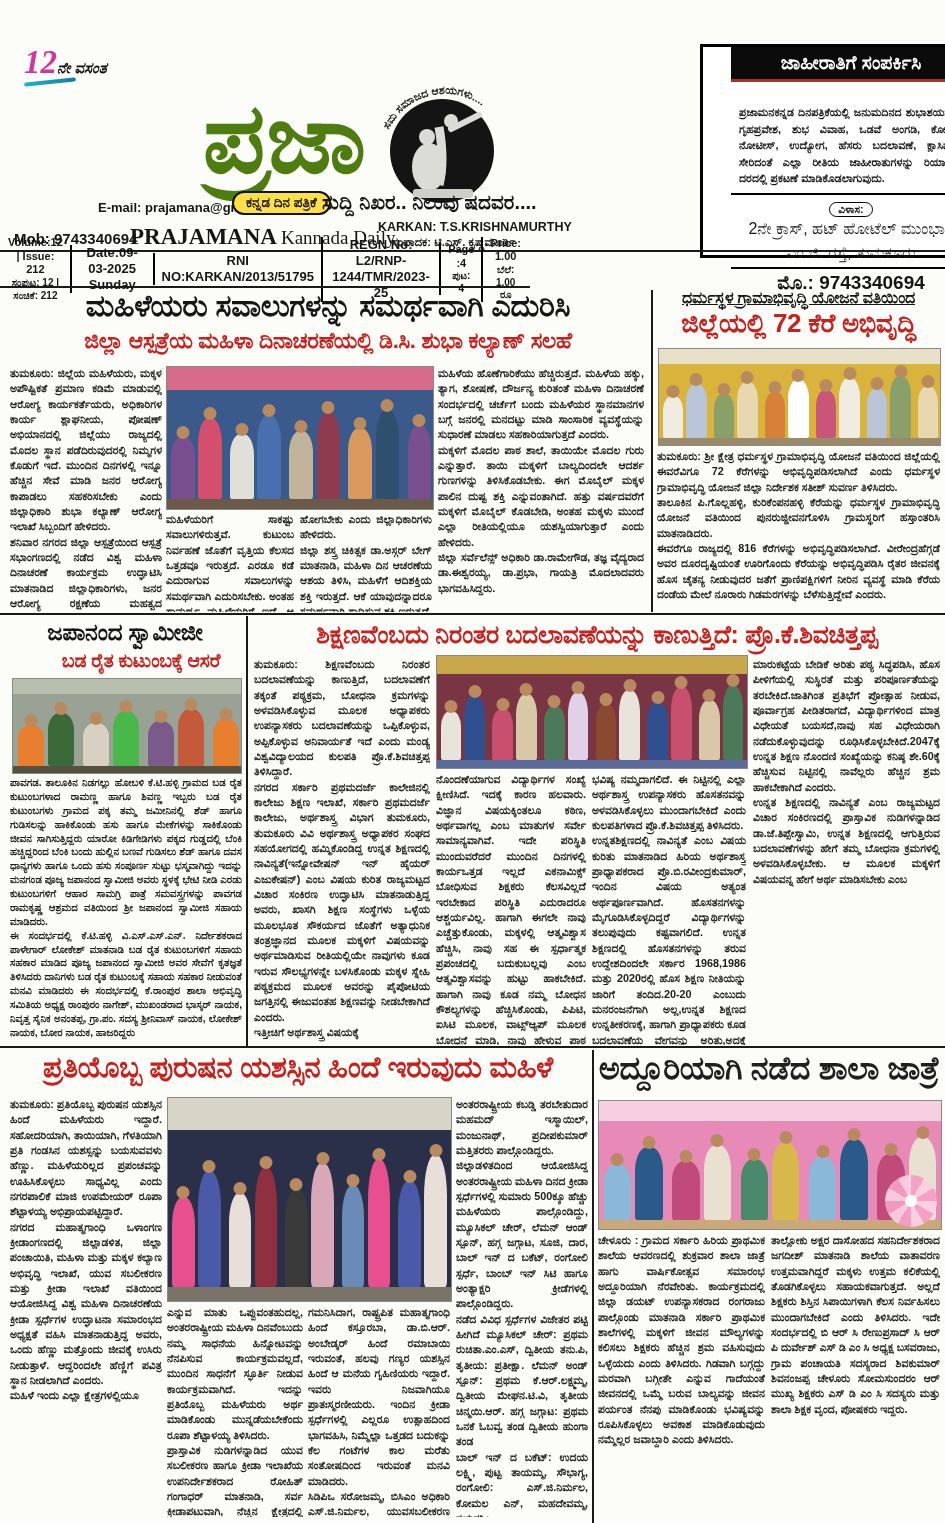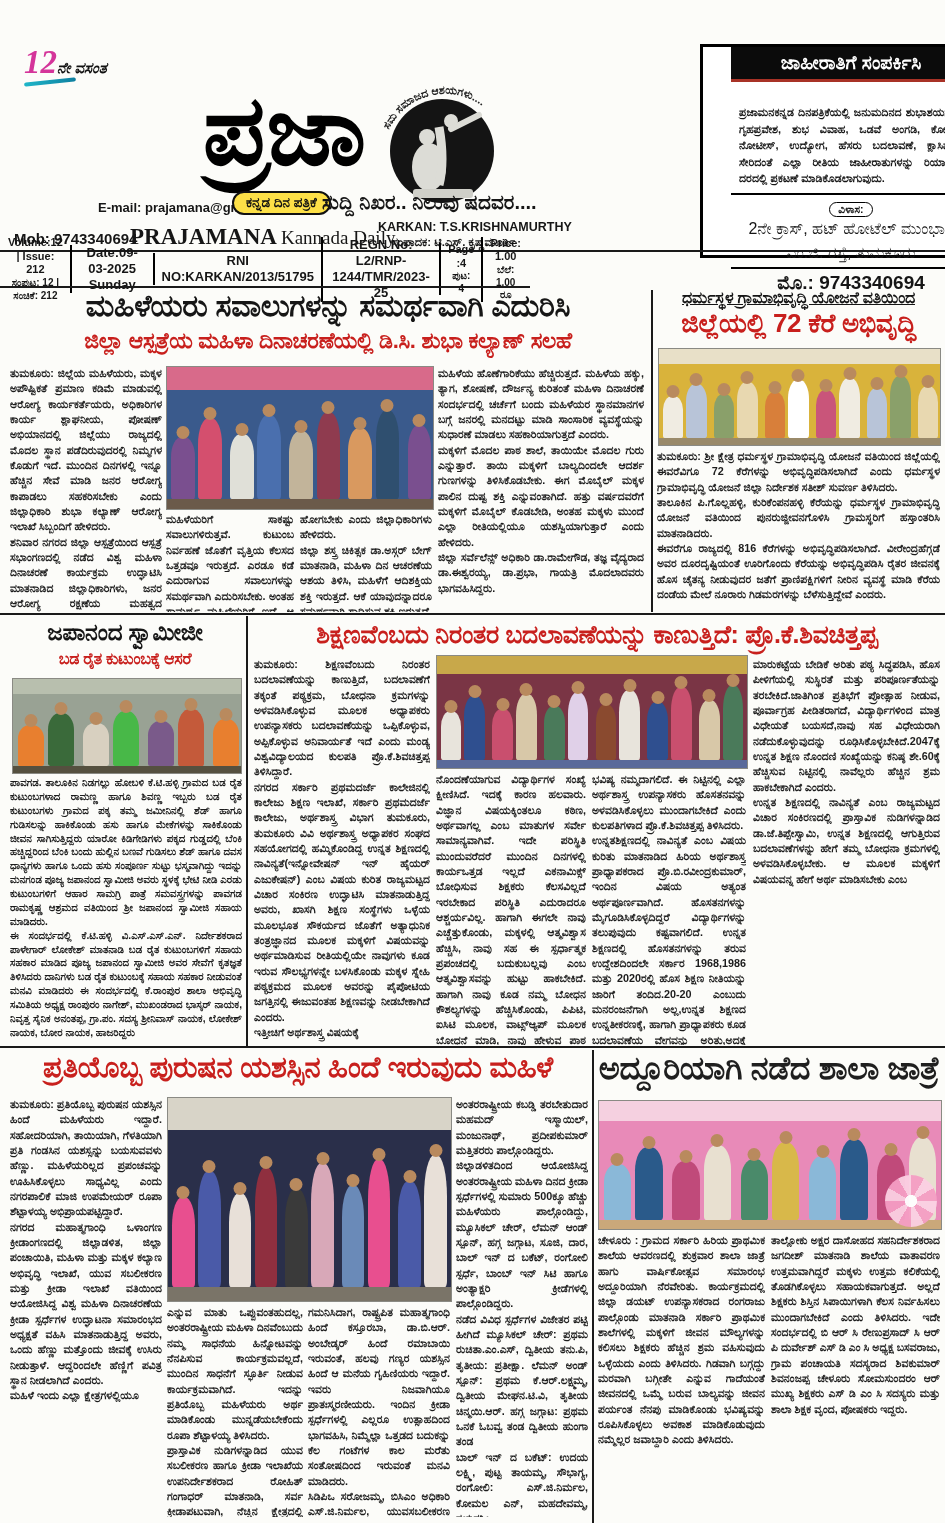--- a/index.html
+++ b/index.html
@@ -23,22 +23,22 @@
   }
   .headline{font-weight:800;text-align:center;letter-spacing:-0.3px;line-height:1.12;}
   .red{color:var(--headline-red);}
   
   .badge12{font-style:italic;font-weight:800;}
   .badge12 .n{font-size:33px;color:#d4359a;font-family:"Liberation Serif",serif;}
   .badge12 .t{font-size:15px;color:#111;font-weight:800;}
   .badge-swoosh{position:absolute;left:0;top:36px;width:52px;height:4px;border-radius:3px;
     background:linear-gradient(90deg,#1fb6c9,#0e7fa0);transform:rotate(-6deg);}
   .masthead{display:flex;align-items:center;justify-content:center;gap:4px;}
-  .mast-word{font-size:97px;font-weight:800;line-height:1;letter-spacing:-3px;color:#000000;
-    font-family:Liberation Mono, monospace;text-align:center;}
+  .mast-word{font-size:97px;font-weight:800;line-height:1;letter-spacing:-3px;color:#4d7c0f;
+    font-family:Liberation Sans, sans-serif;text-align:center;}
   .pill{
     display:inline-block;background:#fde047;border:2.5px solid #111;border-radius:16px;
     padding:2px 12px;font-size:13.5px;font-weight:800;color:#111;
   }
   .adbox{border:3px solid #000;background:#fff;padding-left:28px;}
   .adbox-head{background:#0b0b0b;color:#fff;text-align:center;font-size:19px;font-weight:800;
     padding:5px 2px;border-bottom:3px solid #a83226;}
   .adbox-body{font-size:11px;font-weight:700;text-align:justify;padding:6px 8px;line-height:1.5;margin-top:16px;}
   .adbox-inner{border-top:2px solid #000;text-align:center;padding:4px 4px 2px;}
   .adbox-inner .vpill{display:inline-block;border:1.5px solid #000;border-radius:10px;
@@ -221,21 +221,21 @@
         <div class="fig-head"></div>
       </div>
     </div>
   <div class="abs col" style="left:657px;top:449px;width:283px;height:162px;">ತುಮಕೂರು: ಶ್ರೀ ಕ್ಷೇತ್ರ ಧರ್ಮಸ್ಥಳ ಗ್ರಾಮಾಭಿವೃದ್ಧಿ ಯೋಜನೆ ವತಿಯಿಂದ ಜಿಲ್ಲೆಯಲ್ಲಿ ಈವರೆವಿಗೂ 72 ಕೆರೆಗಳನ್ನು ಅಭಿವೃದ್ಧಿಪಡಿಸಲಾಗಿದೆ ಎಂದು ಧರ್ಮಸ್ಥಳ ಗ್ರಾಮಾಭಿವೃದ್ಧಿ ಯೋಜನೆ ಜಿಲ್ಲಾ ನಿರ್ದೇಶಕ ಸತೀಶ್ ಸುವರ್ಣ ತಿಳಿಸಿದರು.
 ತಾಲೂಕಿನ ಪಿ.ಗೊಲ್ಲಹಳ್ಳಿ, ಕುರಿಕೆಂಪನಹಳ್ಳಿ ಕೆರೆಯನ್ನು ಧರ್ಮಸ್ಥಳ ಗ್ರಾಮಾಭಿವೃದ್ಧಿ ಯೋಜನೆ ವತಿಯಿಂದ ಪುನರುಜ್ಜೀವನಗೊಳಿಸಿ ಗ್ರಾಮಸ್ಥರಿಗೆ ಹಸ್ತಾಂತರಿಸಿ ಮಾತನಾಡಿದರು.
 ಈವರೆಗೂ ರಾಜ್ಯದಲ್ಲಿ 816 ಕೆರೆಗಳನ್ನು ಅಭಿವೃದ್ಧಿಪಡಿಸಲಾಗಿದೆ. ವೀರೇಂದ್ರಹೆಗ್ಗಡೆ ಅವರ ದೂರದೃಷ್ಟಿಯಂತೆ ಊರಿಗೊಂದು ಕೆರೆಯನ್ನು ಅಭಿವೃದ್ಧಿಪಡಿಸಿ ರೈತರ ಜೀವನಕ್ಕೆ ಹೊಸ ಚೈತನ್ಯ ನೀಡುವುದರ ಜತೆಗೆ ಪ್ರಾಣಿಪಕ್ಷಿಗಳಿಗೆ ನೀರಿನ ವ್ಯವಸ್ಥೆ ಮಾಡಿ ಕೆರೆಯ ದಂಡೆಯ ಮೇಲೆ ನೂರಾರು ಗಿಡಮರಗಳನ್ನು ಬೆಳೆಸುತ್ತಿದ್ದೇವೆ ಎಂದರು.</div>
 
   <div class="rule-h" style="left:0;top:613px;width:945px;height:1.5px;"></div>
 
   <div class="abs headline" style="left:8px;top:620px;width:234px;font-size:23px;">ಜಪಾನಂದ ಸ್ವಾಮೀಜೀ</div>
-  <div class="abs headline red" style="left:8px;top:650px;width:234px;font-size:16px;">ಬಡ ರೈತ ಕುಟುಂಬಕ್ಕೆ ಆಸರೆ</div>
+  <div class="abs headline red" style="left:24px;top:650px;width:234px;font-size:19px;">ಬಡ ರೈತ ಕುಟುಂಬಕ್ಕೆ ಆಸರೆ</div>
   <div class="photo" style="left: 12px; top: 678px; width: 228px; height: 94px; background: linear-gradient(rgb(184, 191, 174) 0px, rgb(184, 191, 174) 16%, rgb(153, 162, 148) 16%, rgb(153, 162, 148) 100%);" title="ಬೆಂಕಿ ಅನಾಹುತ ಸ್ಥಳಕ್ಕೆ ಸ್ವಾಮೀಜಿ ಭೇಟಿ - ಹೊರಾಂಗಣ, ಹಸಿರು ಪಾತ್ರೆಗಳು">
       <div class="ph-floor" style="background: rgb(85, 80, 63);"></div>
       <div class="fig" style="left: 2%; width: 11.4286%; height: 44%; background: rgb(232, 127, 47);">
         <div class="fig-head"></div>
       </div>
       <div class="fig" style="left: 15.1429%; width: 11.4286%; height: 57%; background: rgb(58, 106, 58);">
         <div class="fig-head"></div>
       </div>
       <div class="fig" style="left: 30.5714%; width: 11.4286%; height: 46%; background: rgb(216, 208, 192);">
         <div class="fig-head"></div>

